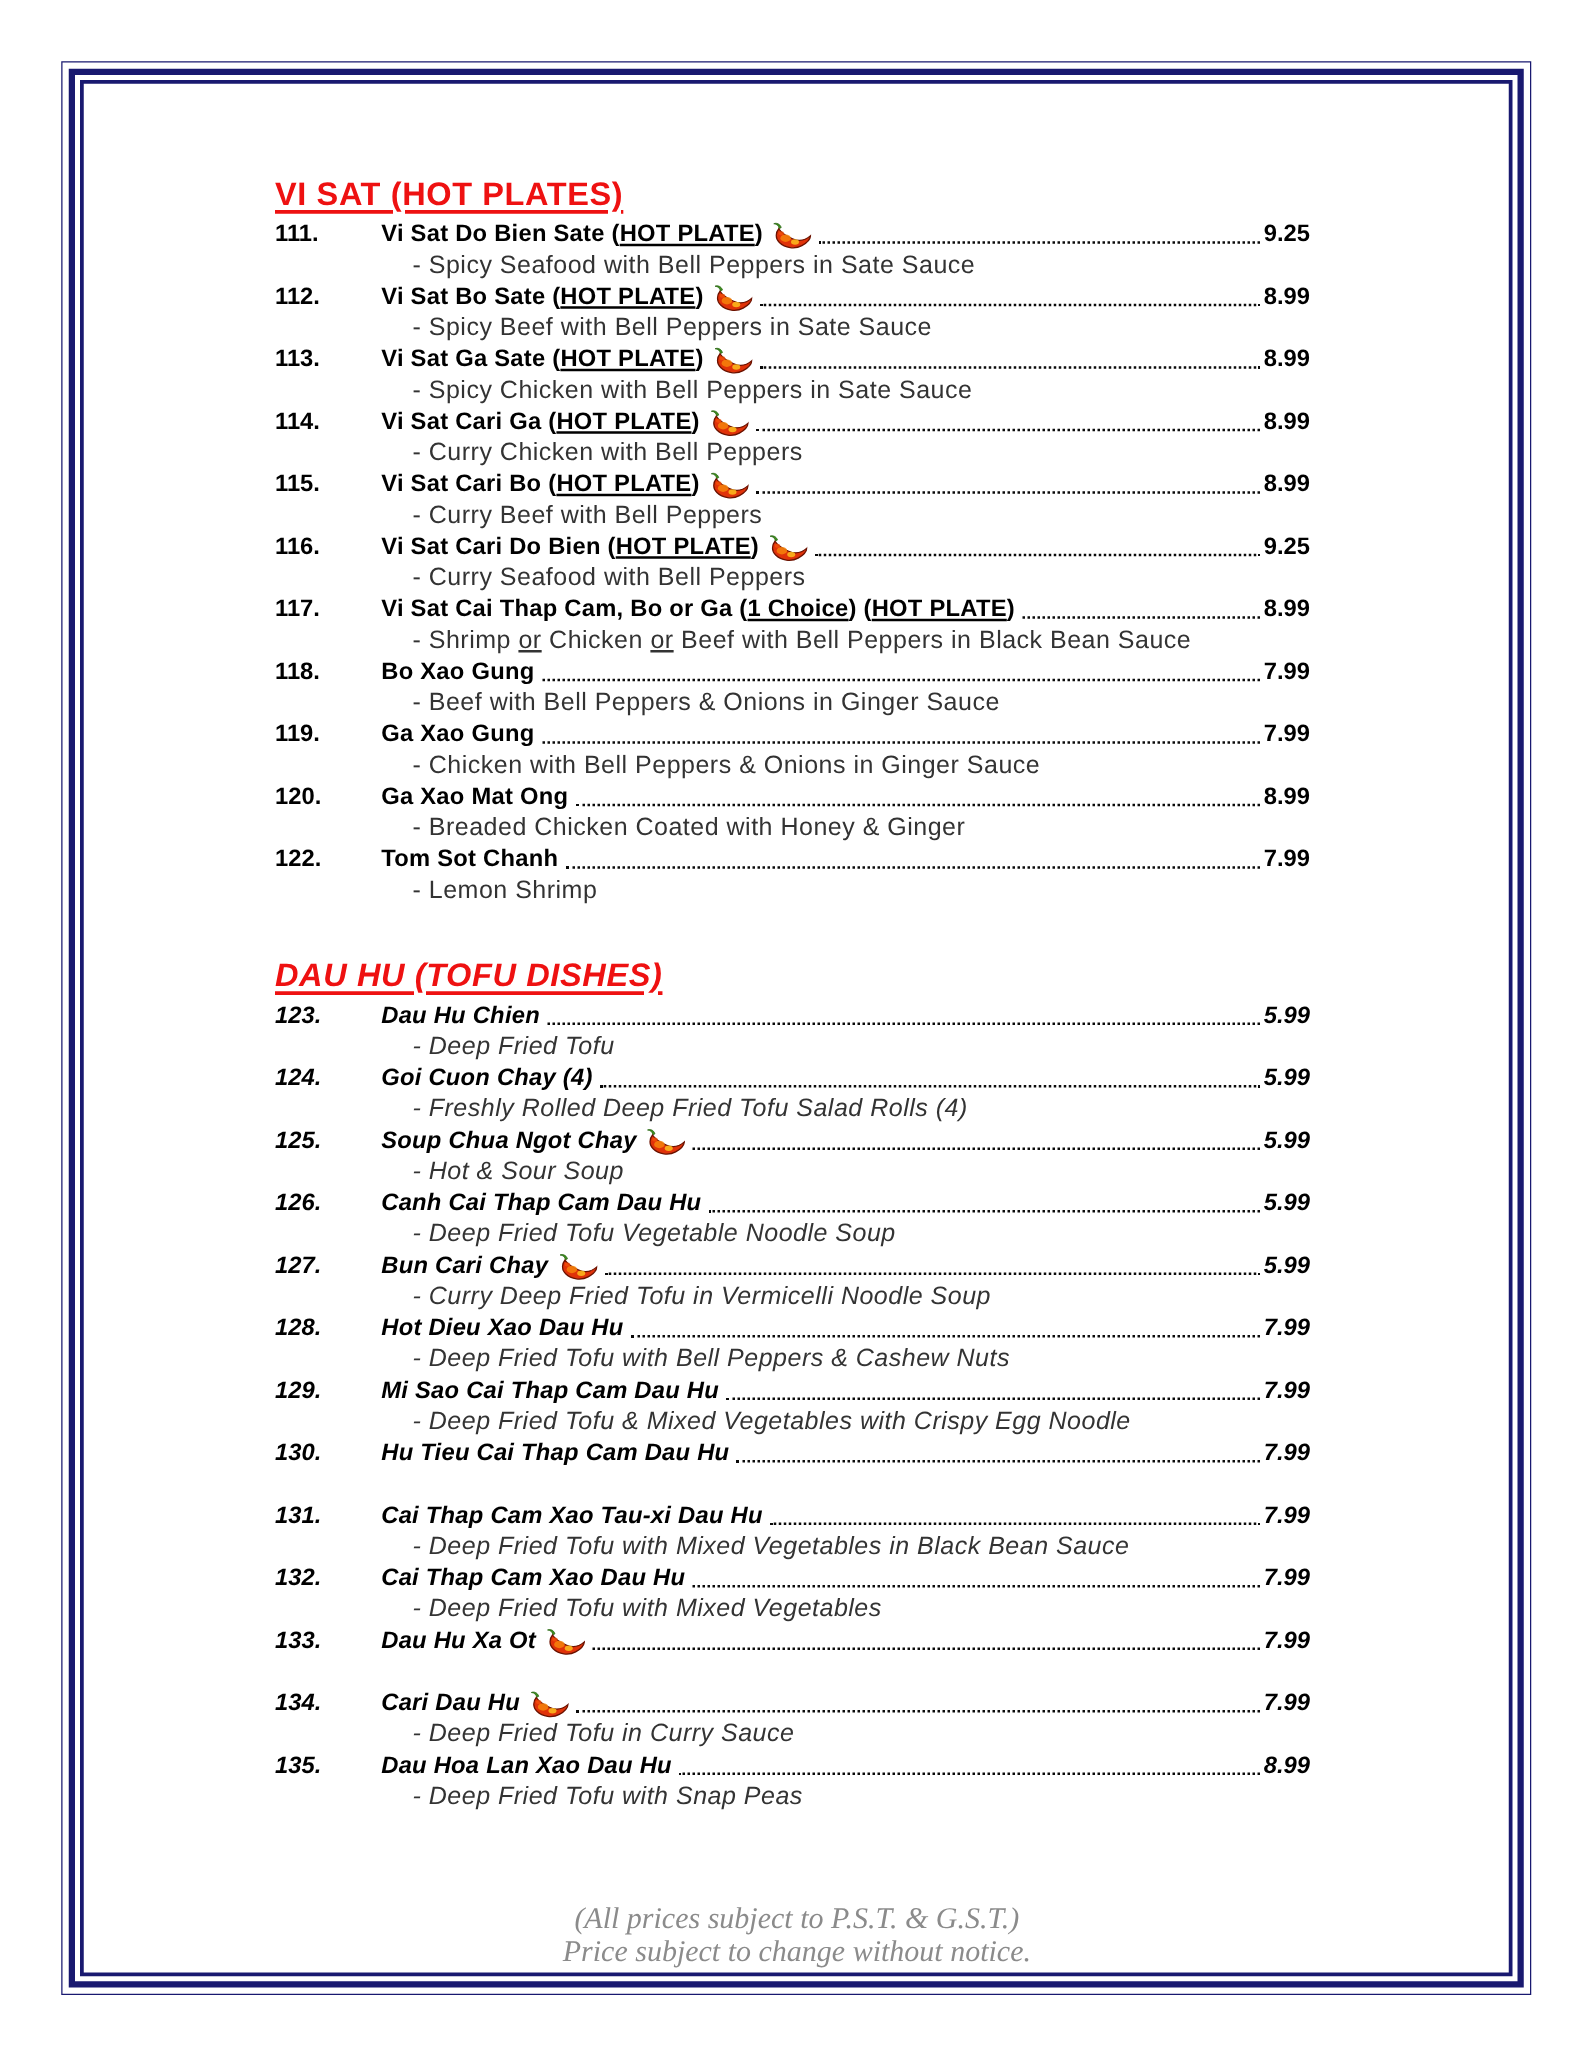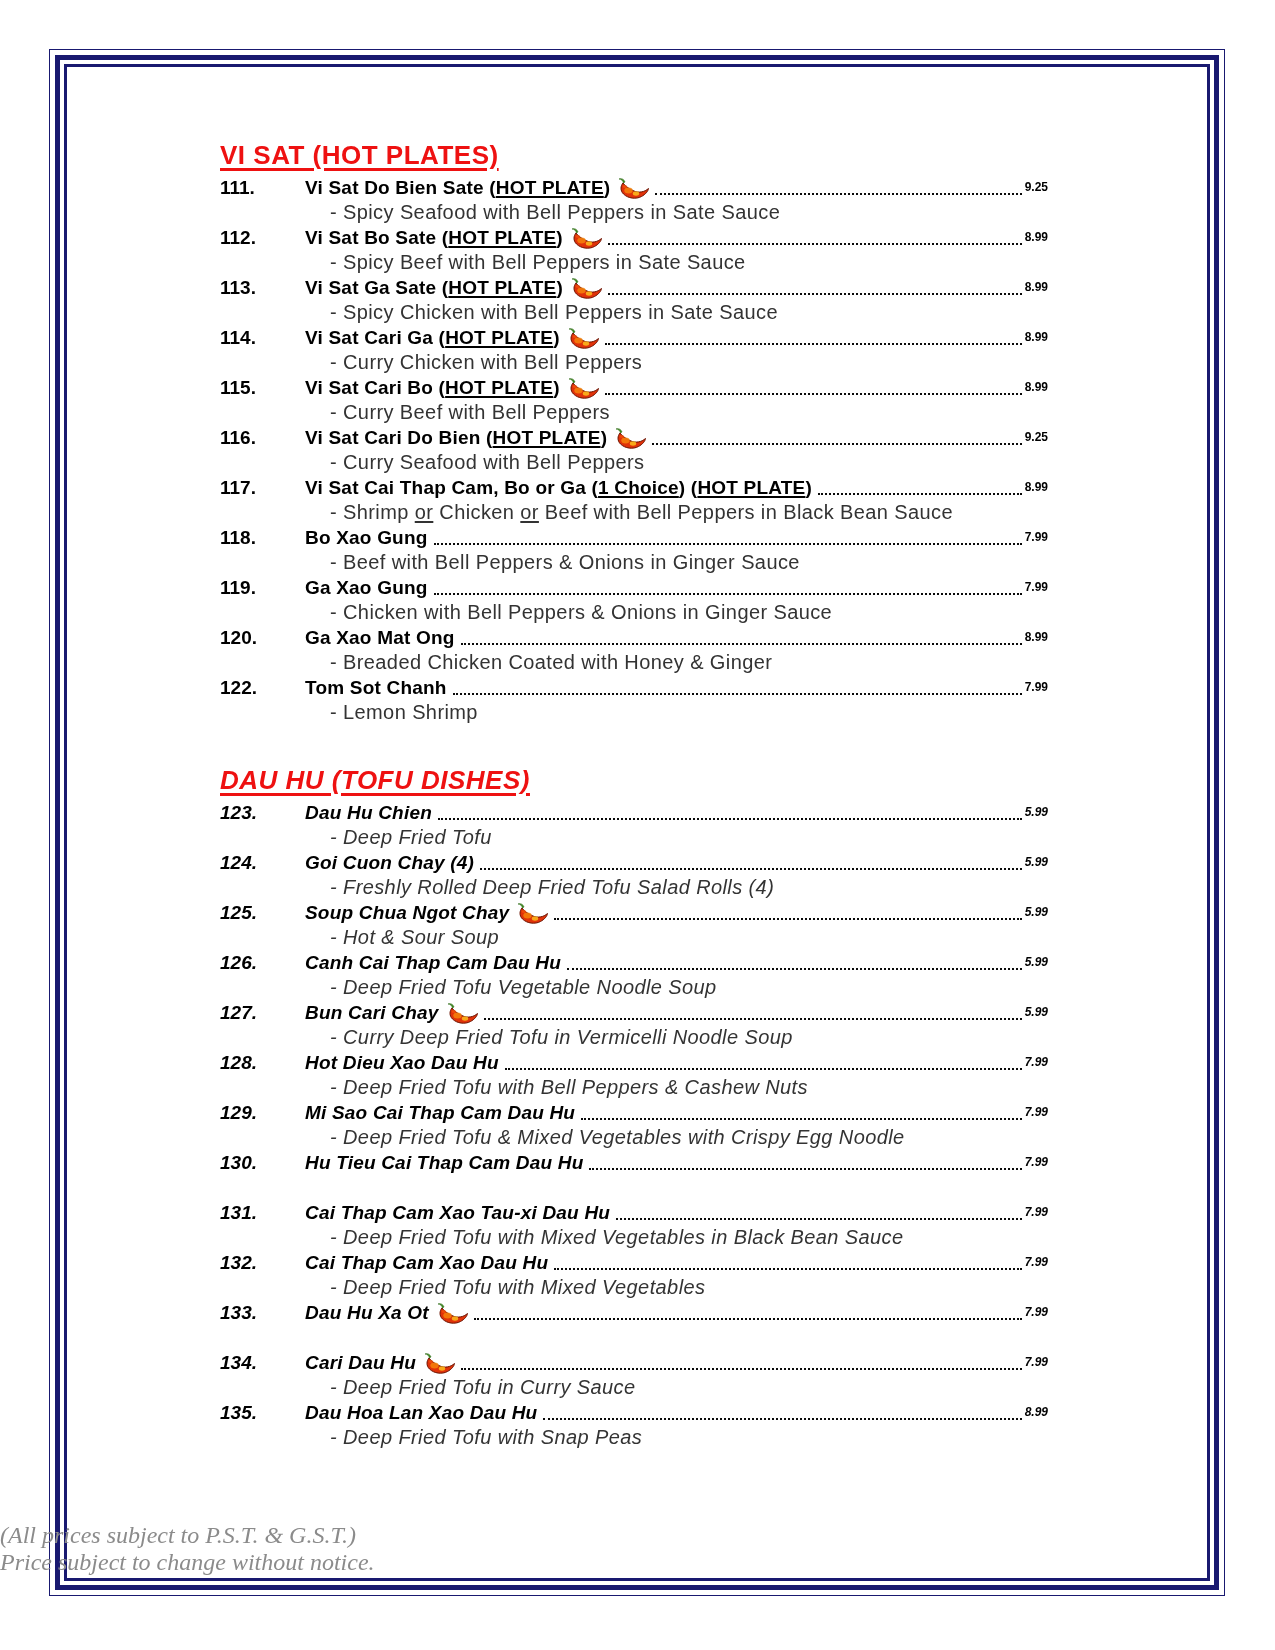--- a/index.html
+++ b/index.html
@@ -23,26 +23,26 @@
   .section{margin:0;}
   .section + .section{margin-top:40px;font-style:italic;}
 
   .item{height:50px;}
   .row1{display:flex;align-items:flex-end;height:25px;font-weight:700;font-size:19px;line-height:25px;}
   .num{width:85px;flex:0 0 85px;}
   .name{white-space:nowrap;letter-spacing:.2px;}
   .u{text-decoration:underline;text-decoration-thickness:2px;text-underline-offset:2px;}
   .pepper{flex:0 0 auto;align-self:center;margin:2px 0 0 5px;line-height:0;}
   .dots{flex:1 1 auto;min-width:16px;border-bottom:2.5px dotted #0a0a0a;margin:0 3px 5px 6px;}
-  .price{flex:0 0 auto;font-size:12px;}
+  .price{flex:0 0 auto;font-size:19px;}
   .row2{height:25px;padding-left:110px;font-size:20px;font-weight:400;color:#333;
         letter-spacing:.4px;line-height:24px;white-space:nowrap;}
 
   .page-footer{
-    position:absolute;left:0;top:1522px;width:1275px;text-align:left;
+    position:absolute;left:0;top:1522px;width:1275px;text-align:center;
     font-family:"Liberation Serif","DejaVu Serif",serif;font-style:italic;
     font-size:24px;line-height:27px;color:#8b8b8b;
   }
 </style>
 </head>
 <body>
 
 <div class="frame-outer">
   <div class="frame-mid">
     <div class="frame-inner"></div>

